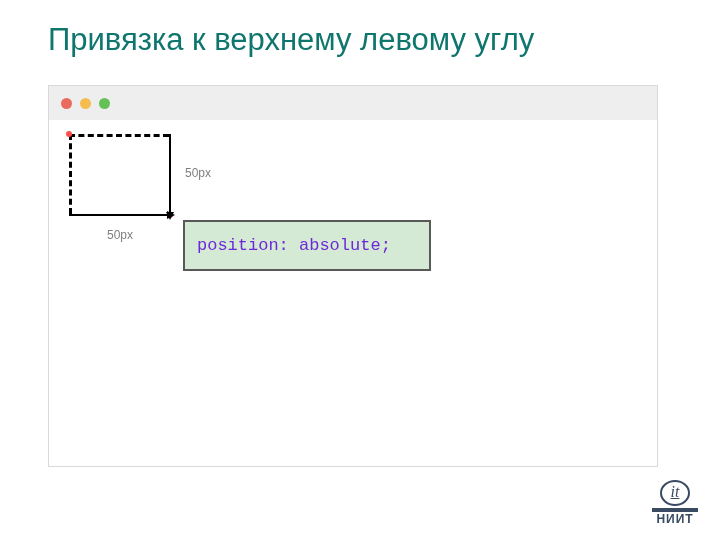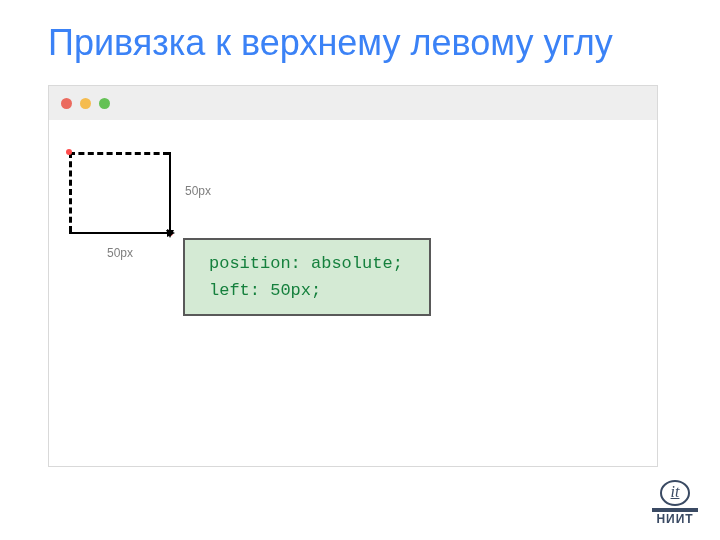--- a/index.html
+++ b/index.html
@@ -13,22 +13,22 @@
   }
   .slide {
     position: relative;
     width: 720px;
     height: 540px;
   }
   .title {
     position: absolute;
     left: 48px;
     top: 22px;
-    font-size: 36px;
-    color: #3b82f6;
+    font-size: 31px;
+    color: #0f766e;
     font-weight: 400;
   }
   .browser {
     position: absolute;
     left: 48px;
     top: 85px;
     width: 608px;
     height: 380px;
     border: 1px solid #d9d9d9;
     background: #ffffff;
@@ -47,21 +47,20 @@
     border-radius: 50%;
   }
   .red    { background: #eb6a5e; }
   .yellow { background: #f5bc4f; }
   .green  { background: #64c155; }
 
   .canvas {
     position: relative;
     width: 100%;
     height: calc(100% - 34px);
-    margin-top: 18px;
   }
 
   .dashed-box {
     position: absolute;
     left: 20px;
     top: 14px;
     width: 100px;
     height: 80px;
     border-top: 3px dashed #000;
     border-left: 3px dashed #000;
@@ -126,24 +125,24 @@
     color: #7f7f7f;
   }
 
   .codebox {
     position: absolute;
     left: 134px;
     top: 100px;
     width: 248px;
     background: #d4ead4;
     border: 2px solid #595959;
-    padding: 10px 24px;
+    padding: 10px 12px;
     font-family: "Courier New", Courier, monospace;
     font-size: 17px;
-    color: #15803d;
+    color: #6d28d9;
     line-height: 1.6;
     box-sizing: border-box;
   }
 
   .logo {
     position: absolute;
     right: 22px;
     bottom: 14px;
     text-align: center;
   }
@@ -194,21 +193,20 @@
       <div class="pin pin-br"></div>
 
       <div class="arrow-h"></div>
       <div class="arrow-v"></div>
 
       <div class="label-v">50px</div>
       <div class="label-h">50px</div>
 
       <div class="codebox">
         <div>position: absolute;</div>
-        <div>left: 50px;</div>
       </div>
 
     </div>
   </div>
 
   <div class="logo">
     <span class="logo-top">it</span>
     <div class="logo-bar"></div>
     <div class="logo-text">НИИТ</div>
   </div>

